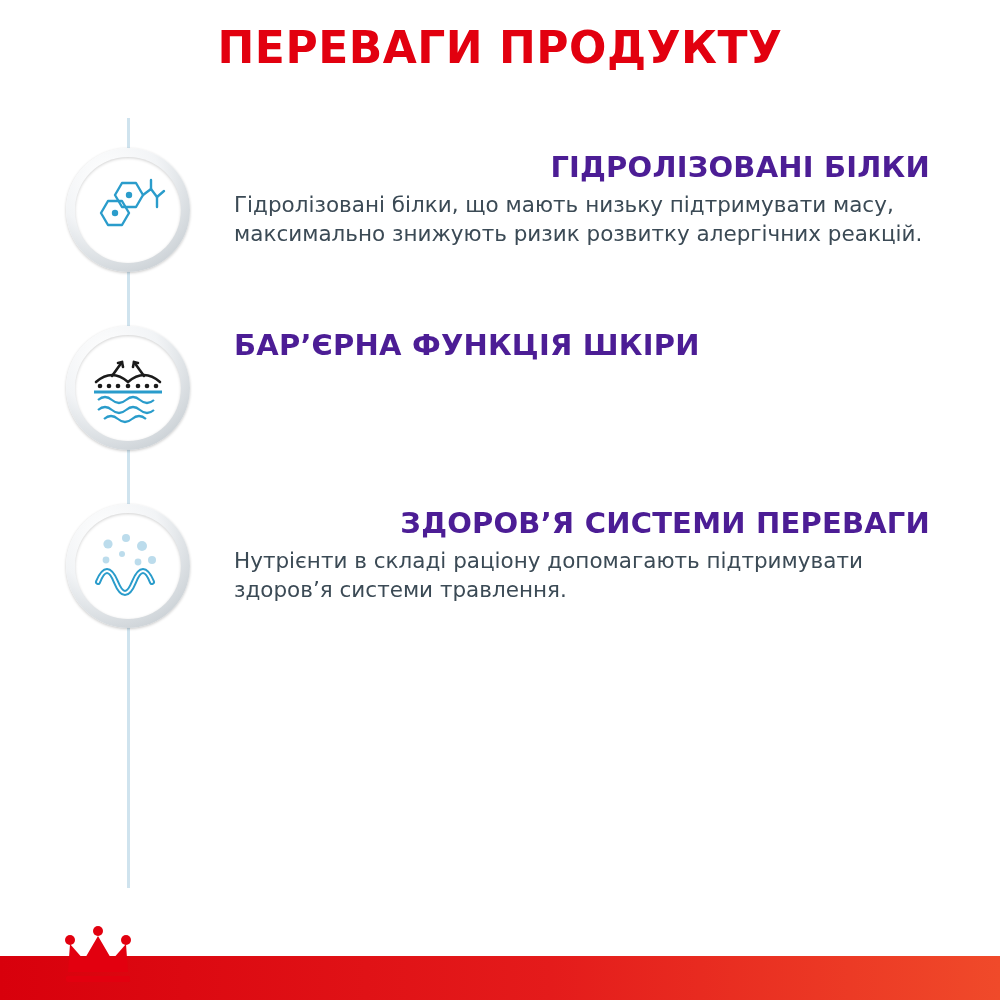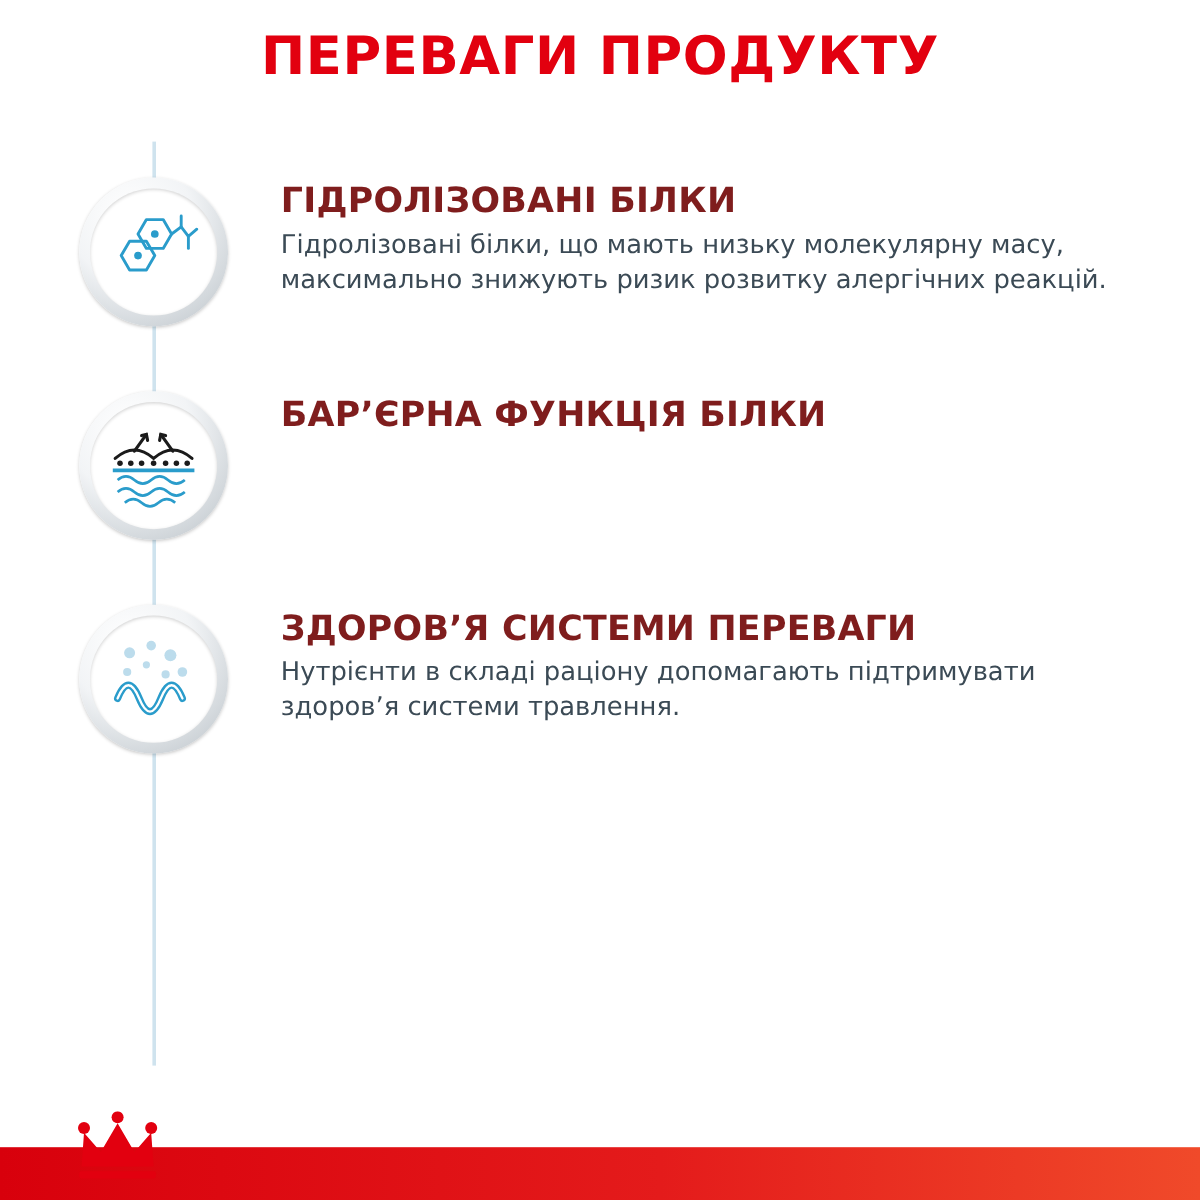--- a/index.html
+++ b/index.html
@@ -67,27 +67,28 @@
     box-shadow: inset 0 1px 3px rgba(0,0,0,0.18);
   }
   .badge svg { position: relative; z-index: 2; display: block; }
 
   .text {
     padding-left: 44px;
     padding-right: 70px;
     padding-top: 4px;
   }
   .head {
-    color: #7f1d1d;
+    color: #4c1d95;
     font-size: 29px;
     font-weight: 800;
     letter-spacing: 0.2px;
     line-height: 1.1;
     margin-bottom: 6px;
     white-space: nowrap;
+    text-align: right;
   }
   .body {
     color: #3b4a55;
     font-size: 21.5px;
     line-height: 1.36;
     font-family: "DejaVu Sans", "Liberation Sans", sans-serif;
   }
 
   
   .footer {
@@ -128,21 +129,21 @@
             <polyline points="58,28 66,22 72,30 79,24"></polyline>
             <polyline points="66,22 66,13"></polyline>
             <polyline points="72,30 72,40"></polyline>
           </g>
           <circle cx="30" cy="46" r="3.2" fill="#2a9ccb"></circle>
           <circle cx="44" cy="28" r="3.2" fill="#2a9ccb"></circle>
         </svg>
       </div>
       <div class="text">
         <div class="head">ГІДРОЛІЗОВАНІ БІЛКИ</div>
-        <div class="body">Гідролізовані білки, що мають низьку молекулярну масу, максимально знижують ризик розвитку алергічних реакцій.</div>
+        <div class="body">Гідролізовані білки, що мають низьку підтримувати масу, максимально знижують ризик розвитку алергічних реакцій.</div>
       </div>
     </div>
 
     <div class="row">
       <div class="badge">
         <svg width="92" height="92" viewBox="0 0 92 92">
           <g fill="none" stroke="#1b1b1b" stroke-width="2.6" stroke-linecap="round">
             <path d="M30 34 L40 20"></path>
               <path d="M62 34 L52 20"></path>
             <path d="M36 21 L40 20 L41 25" fill="none"></path>
@@ -160,21 +161,21 @@
           </g>
           <path d="M12 50 H80" stroke="#2a9ccb" stroke-width="3" fill="none"></path>
           <g fill="none" stroke="#2a9ccb" stroke-width="2.2">
             <path d="M16 58 q7 -6 14 0 q7 6 14 0 q7 -6 14 0 q7 6 14 0"></path>
             <path d="M16 68 q7 -6 14 0 q7 6 14 0 q7 -6 14 0 q7 6 14 0"></path>
             <path d="M22 77 q7 -6 14 0 q7 6 14 0 q7 -6 14 0"></path>
           </g>
         </svg>
       </div>
       <div class="text">
-        <div class="head">БАР’ЄРНА ФУНКЦІЯ БІЛКИ</div>
+        <div class="head">БАР’ЄРНА ФУНКЦІЯ ШКІРИ</div>
       </div>
     </div>
 
 
     <div class="row">
       <div class="badge">
         <svg width="92" height="92" viewBox="0 0 92 92">
           <g fill="#bcdcec">
             <circle cx="26" cy="24" r="4.6"></circle>
               <circle cx="44" cy="18" r="4"></circle>

